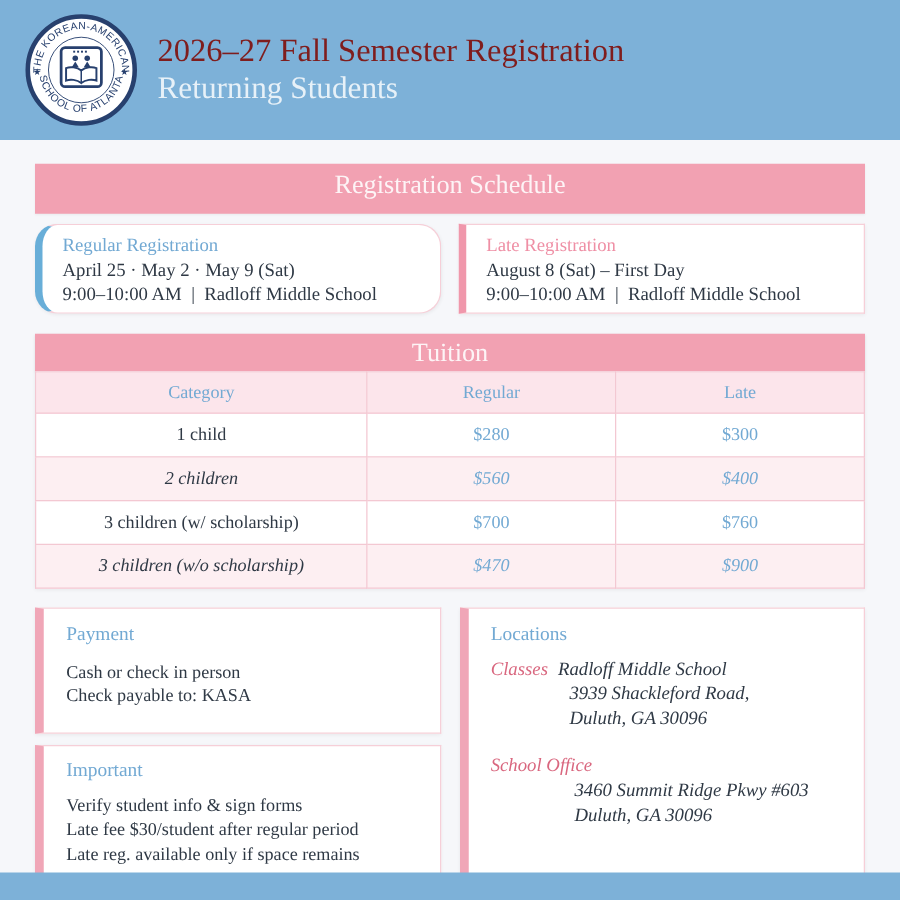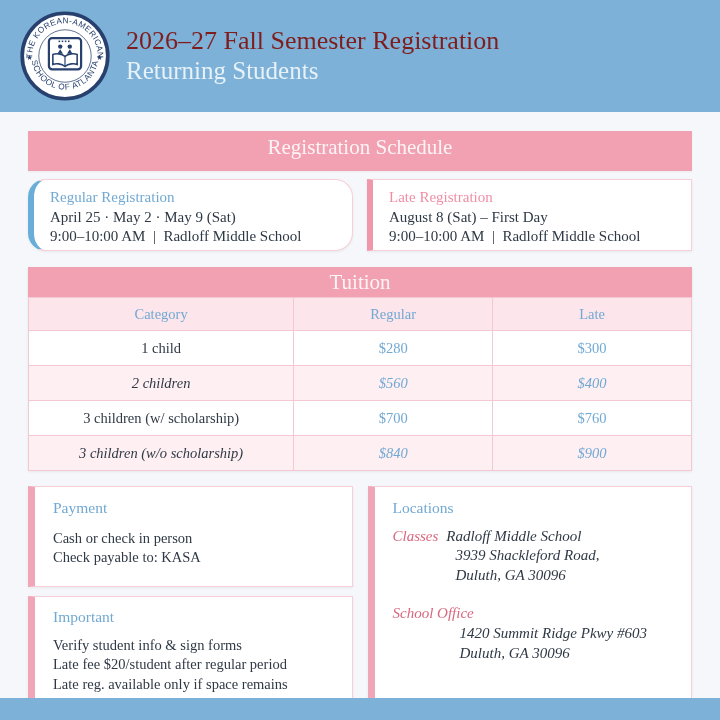--- a/index.html
+++ b/index.html
@@ -225,21 +225,21 @@
         <td class="price">$560</td>
         <td class="price">$400</td>
       </tr>
       <tr>
         <td class="cat">3 children (w/ scholarship)</td>
         <td class="price">$700</td>
         <td class="price">$760</td>
       </tr>
       <tr class="alt">
         <td class="cat">3 children (w/o scholarship)</td>
-        <td class="price">$840</td>
+        <td class="price">$470</td>
         <td class="price">$900</td>
       </tr>
     </tbody>
       </table>
   </div>
 
   <div class="bottom-grid">
     <div class="left-col">
 
       <div class="info-card pay-card">
@@ -247,39 +247,39 @@
         <div class="info-lines">
           <div class="info-line">Cash or check in person</div>
           <div class="info-line">Check payable to: KASA</div>
         </div>
       </div>
 
       <div class="info-card imp-card">
         <div class="info-title">Important</div>
         <div class="info-lines">
           <div class="info-line">Verify student info &amp; sign forms</div>
-          <div class="info-line">Late fee $20/student after regular period</div>
+          <div class="info-line">Late fee $30/student after regular period</div>
           <div class="info-line">Late reg. available only if space remains</div>
         </div>
       </div>
     </div>
 
     <div class="info-card loc-card">
       <div class="info-title">Locations</div>
       <div class="loc-body">
         <div class="loc-row">
           <span class="loc-label">Classes</span><span class="loc-name">Radloff Middle School</span>
         </div>
         <div class="loc-addr">3939 Shackleford Road,</div>
         <div class="loc-addr">Duluth, GA 30096</div>
         <div class="loc-gap"></div>
         <div class="loc-row">
           <span class="loc-label">School Office</span>
         </div>
-        <div class="loc-addr loc-addr2">1420 Summit Ridge Pkwy #603</div>
+        <div class="loc-addr loc-addr2">3460 Summit Ridge Pkwy #603</div>
         <div class="loc-addr loc-addr2">Duluth, GA 30096</div>
       </div>
     </div>
   </div>
 
 </div>
 
 <div class="footer"></div>
 
 </body></html>

